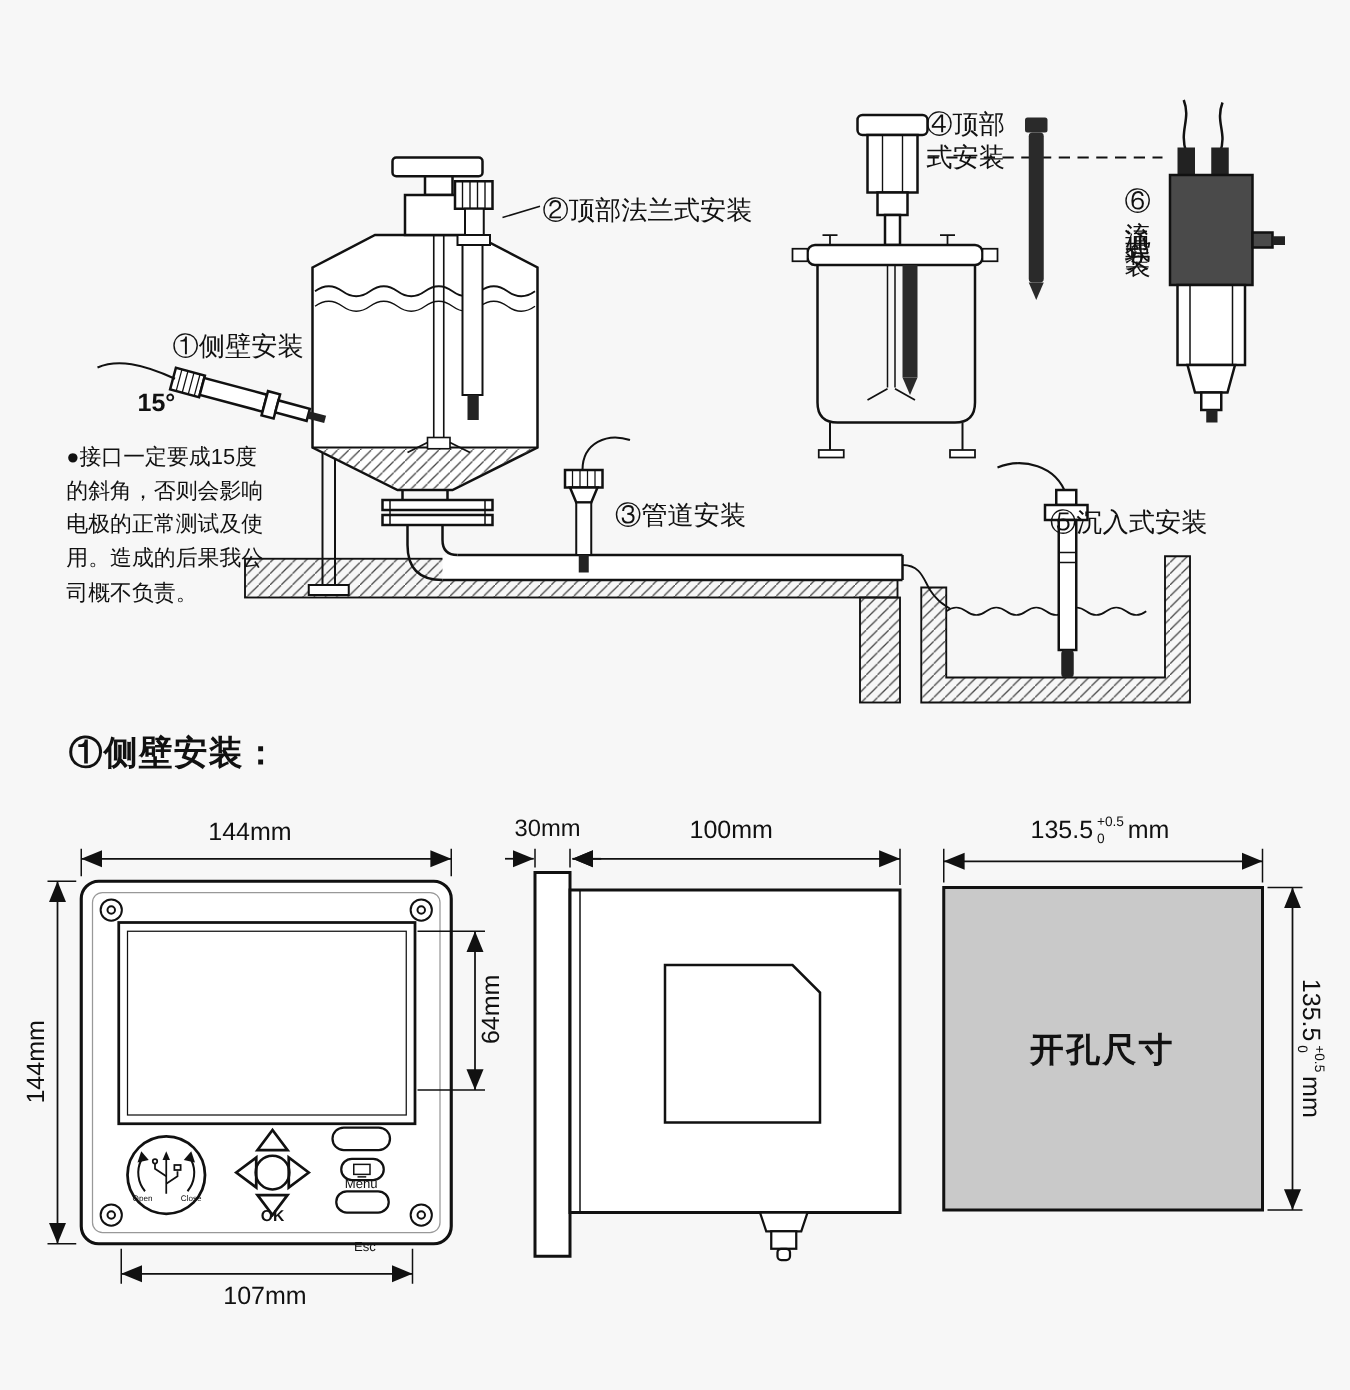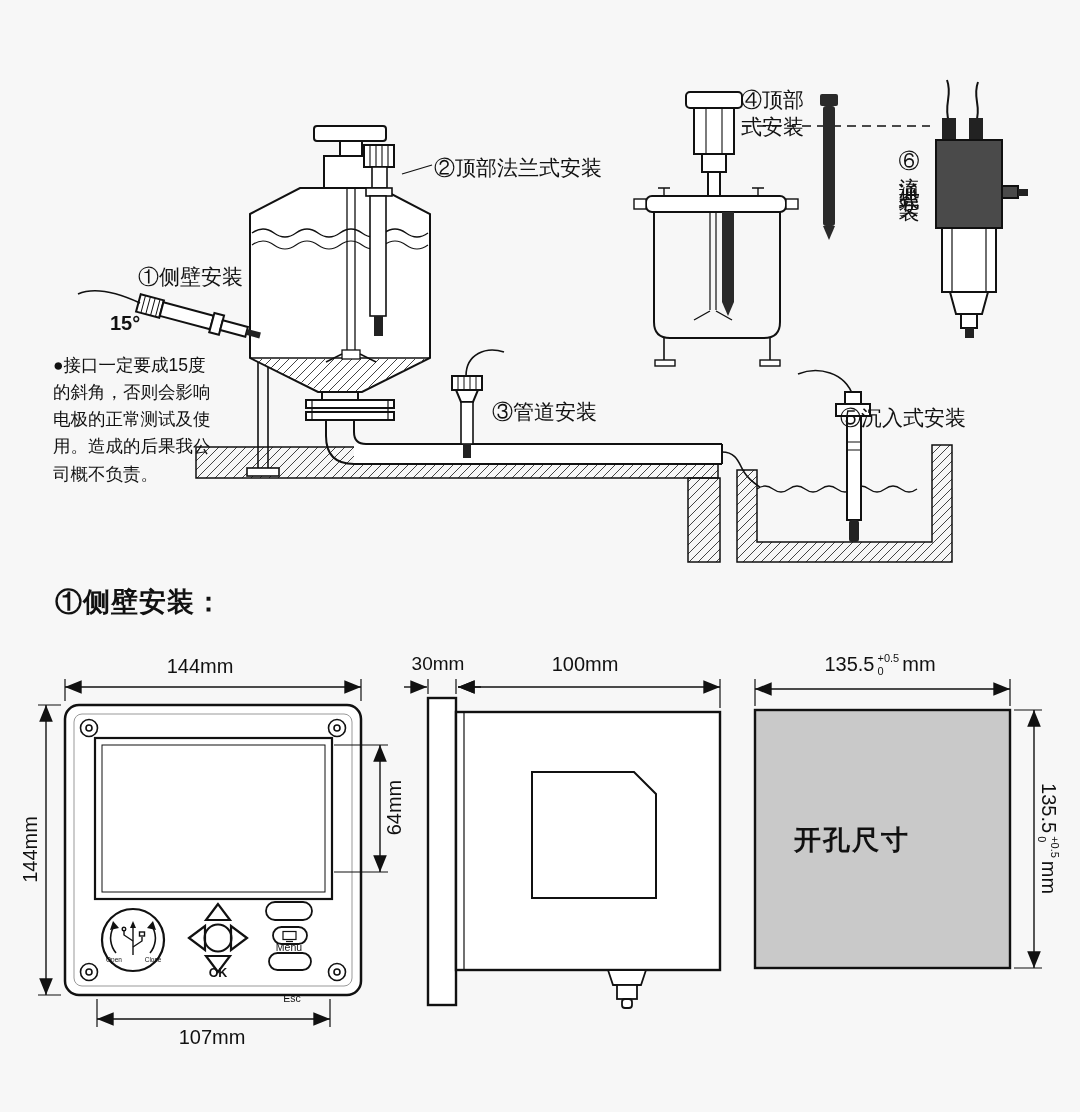--- a/index.html
+++ b/index.html
@@ -269,21 +269,21 @@
   </svg>
 
   <div class="dim" style="left:147px;top:655px;width:106px;">144mm</div>
   <div class="dim rot-ccw" style="left:-17px;top:838px;width:94px;">144mm</div>
   <div class="dim rot-ccw" style="left:355px;top:796px;width:78px;">64mm</div>
   <div class="dim" style="left:159px;top:1026px;width:106px;">107mm</div>
 
   <div class="dim dim-sm" style="left:405px;top:653px;width:66px;">30mm</div>
   <div class="dim" style="left:545px;top:653px;width:80px;">100mm</div>
 
-  <div class="lbl serif-bold" style="left:777px;top:822px;width:150px;text-align:center;font-size:27px;letter-spacing:2px;">开孔尺寸</div>
+  <div class="lbl serif-bold" style="left:807px;top:822px;width:150px;text-align:center;font-size:27px;letter-spacing:2px;">开孔尺寸</div>
 
   <div class="dim tol" style="left:795px;top:652px;width:170px;">
     <span>135.5</span>
     <span class="tolstack">
       <span>+0.5</span>
       <span>0</span>
     </span>
     <span>mm</span>
   </div>
   <div class="dim tol rot-cw" style="left:968px;top:826px;width:160px;">

